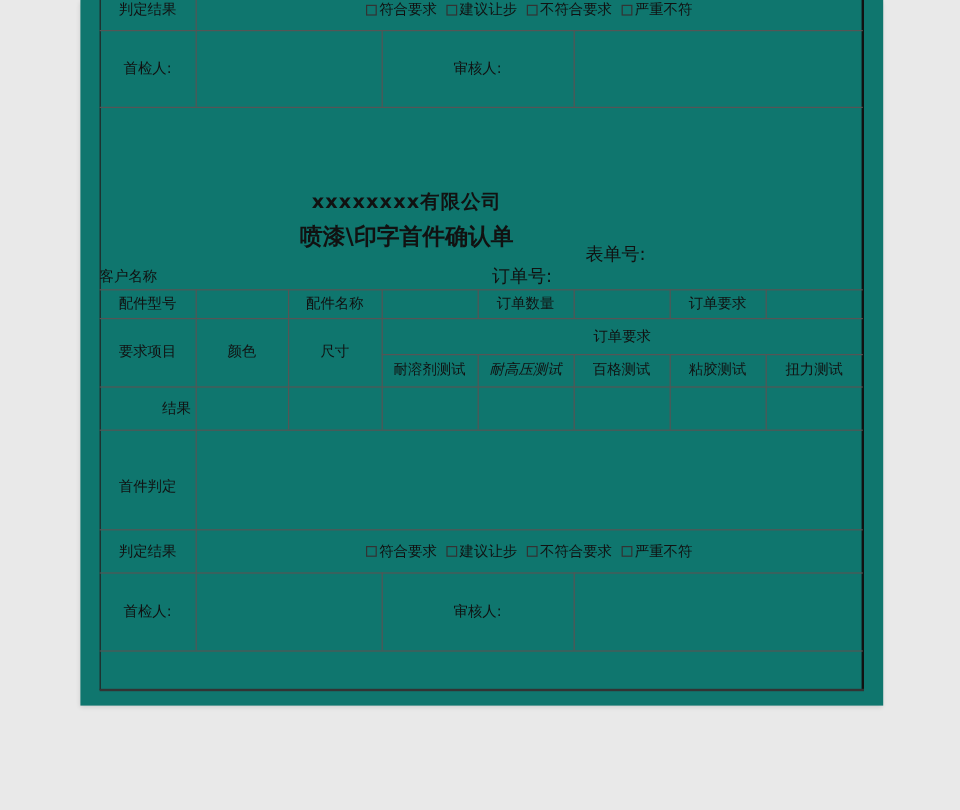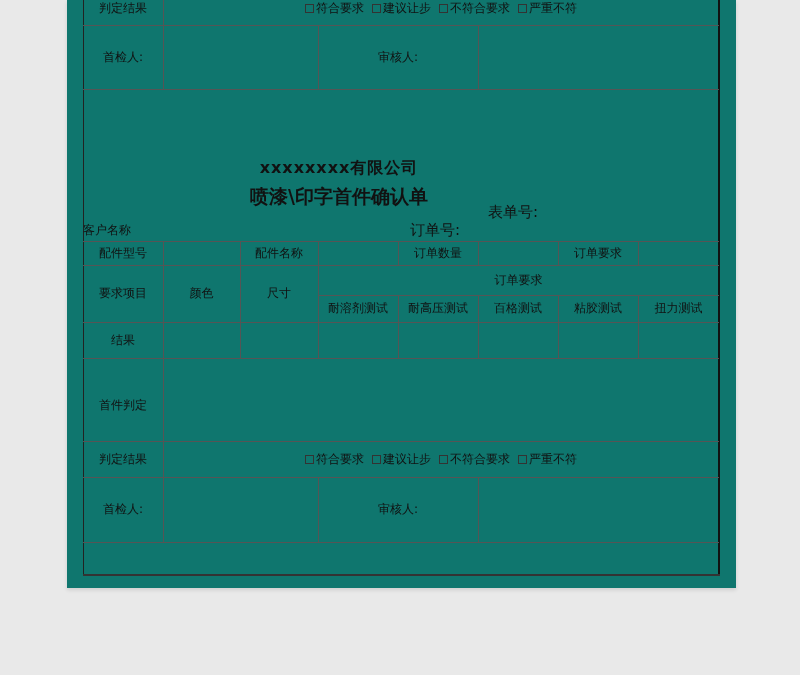--- a/index.html
+++ b/index.html
@@ -101,26 +101,26 @@
     <div class="cell" style="left:315px;top:241px;width:80px;height:24px;">订单数量</div>
     <div class="cell" style="left:395px;top:241px;width:80px;height:24px;"></div>
     <div class="cell" style="left:475px;top:241px;width:80px;height:24px;text-align:right;">订单要求</div>
     <div class="cell" style="left:555px;top:241px;width:81px;height:24px;"></div>
 
     <div class="cell" style="left:0;top:265px;width:80px;height:57px;">要求项目</div>
     <div class="cell" style="left:80px;top:265px;width:77px;height:57px;">颜色</div>
     <div class="cell" style="left:157px;top:265px;width:78px;height:57px;">尺寸</div>
     <div class="cell" style="left:235px;top:265px;width:401px;height:30px;">订单要求</div>
     <div class="cell" style="left:235px;top:295px;width:80px;height:27px;">耐溶剂测试</div>
-    <div class="cell" style="left:315px;top:295px;width:80px;height:27px;">耐高压测试</div>
+    <div class="cell" style="left:315px;top:295px;width:80px;height:27px;font-style:italic;">耐高压测试</div>
     <div class="cell" style="left:395px;top:295px;width:80px;height:27px;">百格测试</div>
     <div class="cell" style="left:475px;top:295px;width:80px;height:27px;">粘胶测试</div>
     <div class="cell" style="left:555px;top:295px;width:81px;height:27px;">扭力测试</div>
 
-    <div class="cell" style="left:0;top:322px;width:80px;height:36px;">结果</div>
+    <div class="cell" style="left:0;top:322px;width:80px;height:36px;padding-left:24px;">结果</div>
     <div class="cell" style="left:80px;top:322px;width:77px;height:36px;"></div>
     <div class="cell" style="left:157px;top:322px;width:78px;height:36px;"></div>
     <div class="cell" style="left:235px;top:322px;width:80px;height:36px;"></div>
     <div class="cell" style="left:315px;top:322px;width:80px;height:36px;"></div>
     <div class="cell" style="left:395px;top:322px;width:80px;height:36px;"></div>
     <div class="cell" style="left:475px;top:322px;width:80px;height:36px;"></div>
     <div class="cell" style="left:555px;top:322px;width:81px;height:36px;"></div>
 
     <div class="cell" style="left:0;top:364px;width:80px;height:83px;">首件判定</div>
     <div class="cell" style="left:80px;top:358px;width:556px;height:83px;"></div>

